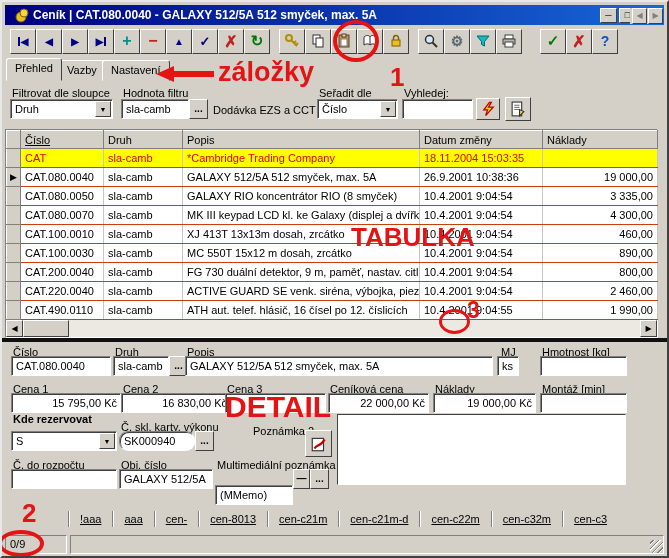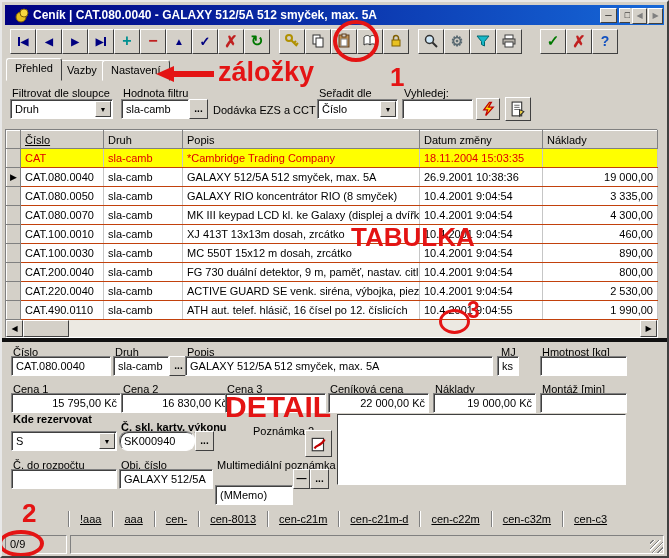--- a/index.html
+++ b/index.html
@@ -350,21 +350,21 @@
             <td>FG 730 duální detektor, 9 m, paměť, nastav. citlivost</td>
             <td>10.4.2001 9:04:54</td>
             <td class="num">800,00</td>
           </tr>
           <tr>
             <td class="ind"></td>
             <td>CAT.220.0040</td>
             <td>sla-camb</td>
             <td>ACTIVE GUARD SE venk. siréna, výbojka, piezo 120 dB,aku</td>
             <td>10.4.2001 9:04:54</td>
-            <td class="num">2 530,00</td>
+            <td class="num">2 460,00</td>
           </tr>
           <tr>
             <td class="ind"></td>
             <td>CAT.490.0110</td>
             <td>sla-camb</td>
             <td>ATH aut. telef. hlásič, 16 čísel po 12. číslicích</td>
             <td>10.4.2001 9:04:55</td>
             <td class="num">1 990,00</td>
           </tr>
         </tbody>
@@ -428,21 +428,21 @@
     <span class="lab" style="left:537px;top:41px;">Montáž [min]</span>
     <div class="box" style="left:535px;top:51px;width:87px;">
         <span class="val"></span>
       </div>
 
     <span class="lab" style="left:8px;top:71px;font-weight:bold;">Kde rezervovat</span>
     <div class="box" style="left:6px;top:89px;width:106px;">
       <span class="val">S</span>
       <button class="dd">▼</button>
     </div>
-    <span class="lab" style="left:116px;top:79px;font-weight:bold;">Č. skl. karty, výkonu</span>
+    <span class="lab" style="left:116px;top:79px;">Č. skl. karty, výkonu</span>
     <div class="box" style="left:114px;top:89px;width:76px;border-radius:9px;">
         <span class="val">SK000940</span>
       </div>
     <button class="mini" style="left:190px;top:89px;width:19px;">...</button>
     <span class="lab" style="left:236px;top:83px;margin-left:12px;">Poznámka 2</span>
     <button class="ibtn" style="left:300px;top:88px;width:27px;height:27px;">
       <span>
           <svg width="18" height="18" viewBox="0 0 16 16">
             <rect x="2" y="3" width="10" height="11" fill="#fff" stroke="#303030"></rect>
             <path d="M4,12 C6,8 9,11 13,4" stroke="#c00000" stroke-width="2" fill="none"></path>

